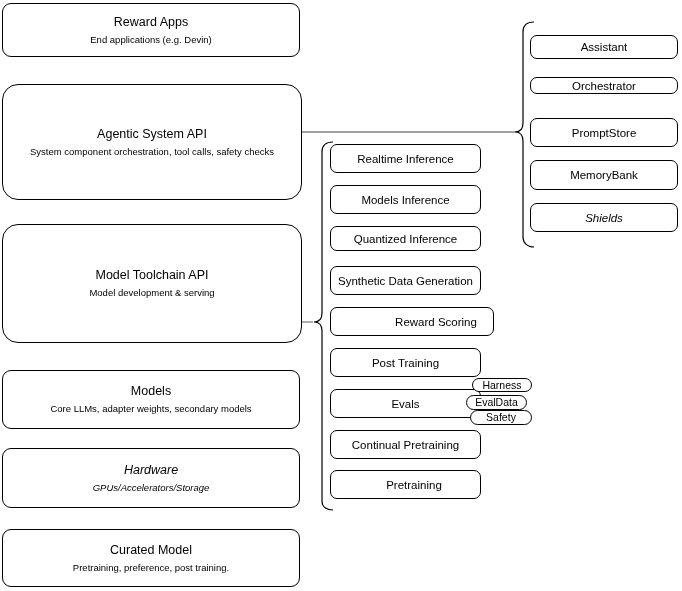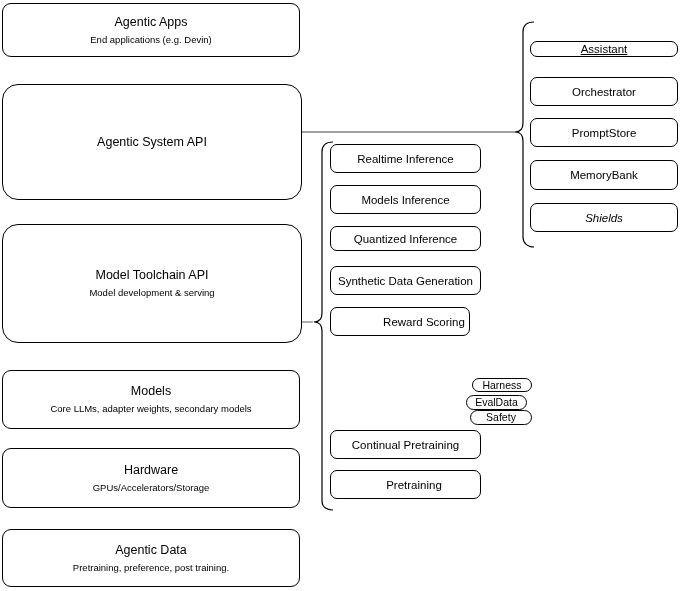--- a/index.html
+++ b/index.html
@@ -54,59 +54,62 @@
     <path d="M 302 132 L 515 132" stroke="#808080" stroke-width="1.3" fill="none"></path>
 
     <path d="M 302 322 L 313 322" stroke="#808080" stroke-width="1.3" fill="none"></path>
 
     <path d="M 333 142 C 326 142 322 145.5 322 152 L 322 313 C 322 318.5 320 322 314 322 C 320 322 322 325.5 322 331 L 322 501 C 322 506.5 326 510 333 510" stroke="#000000" stroke-width="1.2" fill="none"></path>
 
     <path d="M 534 22 C 527 22 523 25.5 523 32 L 523 123 C 523 128.5 521 132 515 132 C 521 132 523 135.5 523 141 L 523 237 C 523 242.5 527 247 534 247" stroke="#000000" stroke-width="1.2" fill="none"></path>
   </svg>
 
   <div class="box stack-box" style="left:2px;top:3px;width:298px;height:54px;">
-    <div class="title">Agentic Apps</div>
+    <div class="title">Reward Apps</div>
     <div class="subtitle">End applications (e.g. Devin)</div>
   </div>
 
   <div class="box stack-box tall" style="left:2px;top:84px;width:300px;height:116px;">
     <div class="title">Agentic System API</div>
+    <div class="subtitle">System component orchestration, tool calls, safety checks</div>
   </div>
 
   <div class="box stack-box tall" style="left:2px;top:224px;width:300px;height:119px;">
     <div class="title">Model Toolchain API</div>
     <div class="subtitle">Model development &amp; serving</div>
   </div>
 
   <div class="box stack-box" style="left:2px;top:370px;width:298px;height:59px;">
     <div class="title">Models</div>
     <div class="subtitle">Core LLMs, adapter weights, secondary models</div>
   </div>
 
-  <div class="box stack-box" style="left:2px;top:448px;width:298px;height:60px;">
+  <div class="box stack-box" style="left:2px;top:448px;width:298px;height:60px;font-style:italic;">
     <div class="title">Hardware</div>
     <div class="subtitle">GPUs/Accelerators/Storage</div>
   </div>
 
   <div class="box stack-box" style="left:2px;top:529px;width:298px;height:58px;">
-    <div class="title">Agentic Data</div>
+    <div class="title">Curated Model</div>
     <div class="subtitle">Pretraining, preference, post training.</div>
   </div>
 
   <div class="box node" style="left:330px;top:144px;width:151px;height:29px;">Realtime Inference</div>
   <div class="box node" style="left:330px;top:185px;width:151px;height:29px;">Models Inference</div>
   <div class="box node" style="left:330px;top:226px;width:151px;height:25px;">Quantized Inference</div>
   <div class="box node" style="left:330px;top:266px;width:151px;height:29px;">Synthetic Data Generation</div>
-  <div class="box node" style="left:330px;top:307px;width:140px;height:29px;padding-left:48px;">Reward Scoring</div>
+  <div class="box node" style="left:330px;top:307px;width:164px;height:29px;padding-left:48px;">Reward Scoring</div>
+  <div class="box node" style="left:330px;top:348px;width:151px;height:29px;">Post Training</div>
+  <div class="box node" style="left:330px;top:389px;width:151px;height:29px;">Evals</div>
   <div class="box node" style="left:330px;top:430px;width:151px;height:29px;">Continual Pretraining</div>
   <div class="box node" style="left:330px;top:470px;width:151px;height:29px;padding-left:17px;">Pretraining</div>
 
   <div class="tag" style="left:472px;top:378px;width:60px;height:14px;">Harness</div>
   <div class="tag" style="left:466px;top:395px;width:61px;height:15px;">EvalData</div>
   <div class="tag" style="left:470px;top:410px;width:62px;height:15px;">Safety</div>
 
-  <div class="box node" style="left:530px;top:41px;width:148px;height:16px;text-decoration:underline;">Assistant</div>
-  <div class="box node" style="left:530px;top:77px;width:148px;height:29px;">Orchestrator</div>
+  <div class="box node" style="left:530px;top:35px;width:148px;height:24px;">Assistant</div>
+  <div class="box node" style="left:530px;top:77px;width:148px;height:17px;">Orchestrator</div>
   <div class="box node" style="left:530px;top:118px;width:148px;height:29px;">PromptStore</div>
   <div class="box node" style="left:530px;top:160px;width:148px;height:30px;">MemoryBank</div>
   <div class="box node" style="left:530px;top:203px;width:148px;height:29px;font-style:italic;">Shields</div>
 
 </div>
 
 </body></html>

